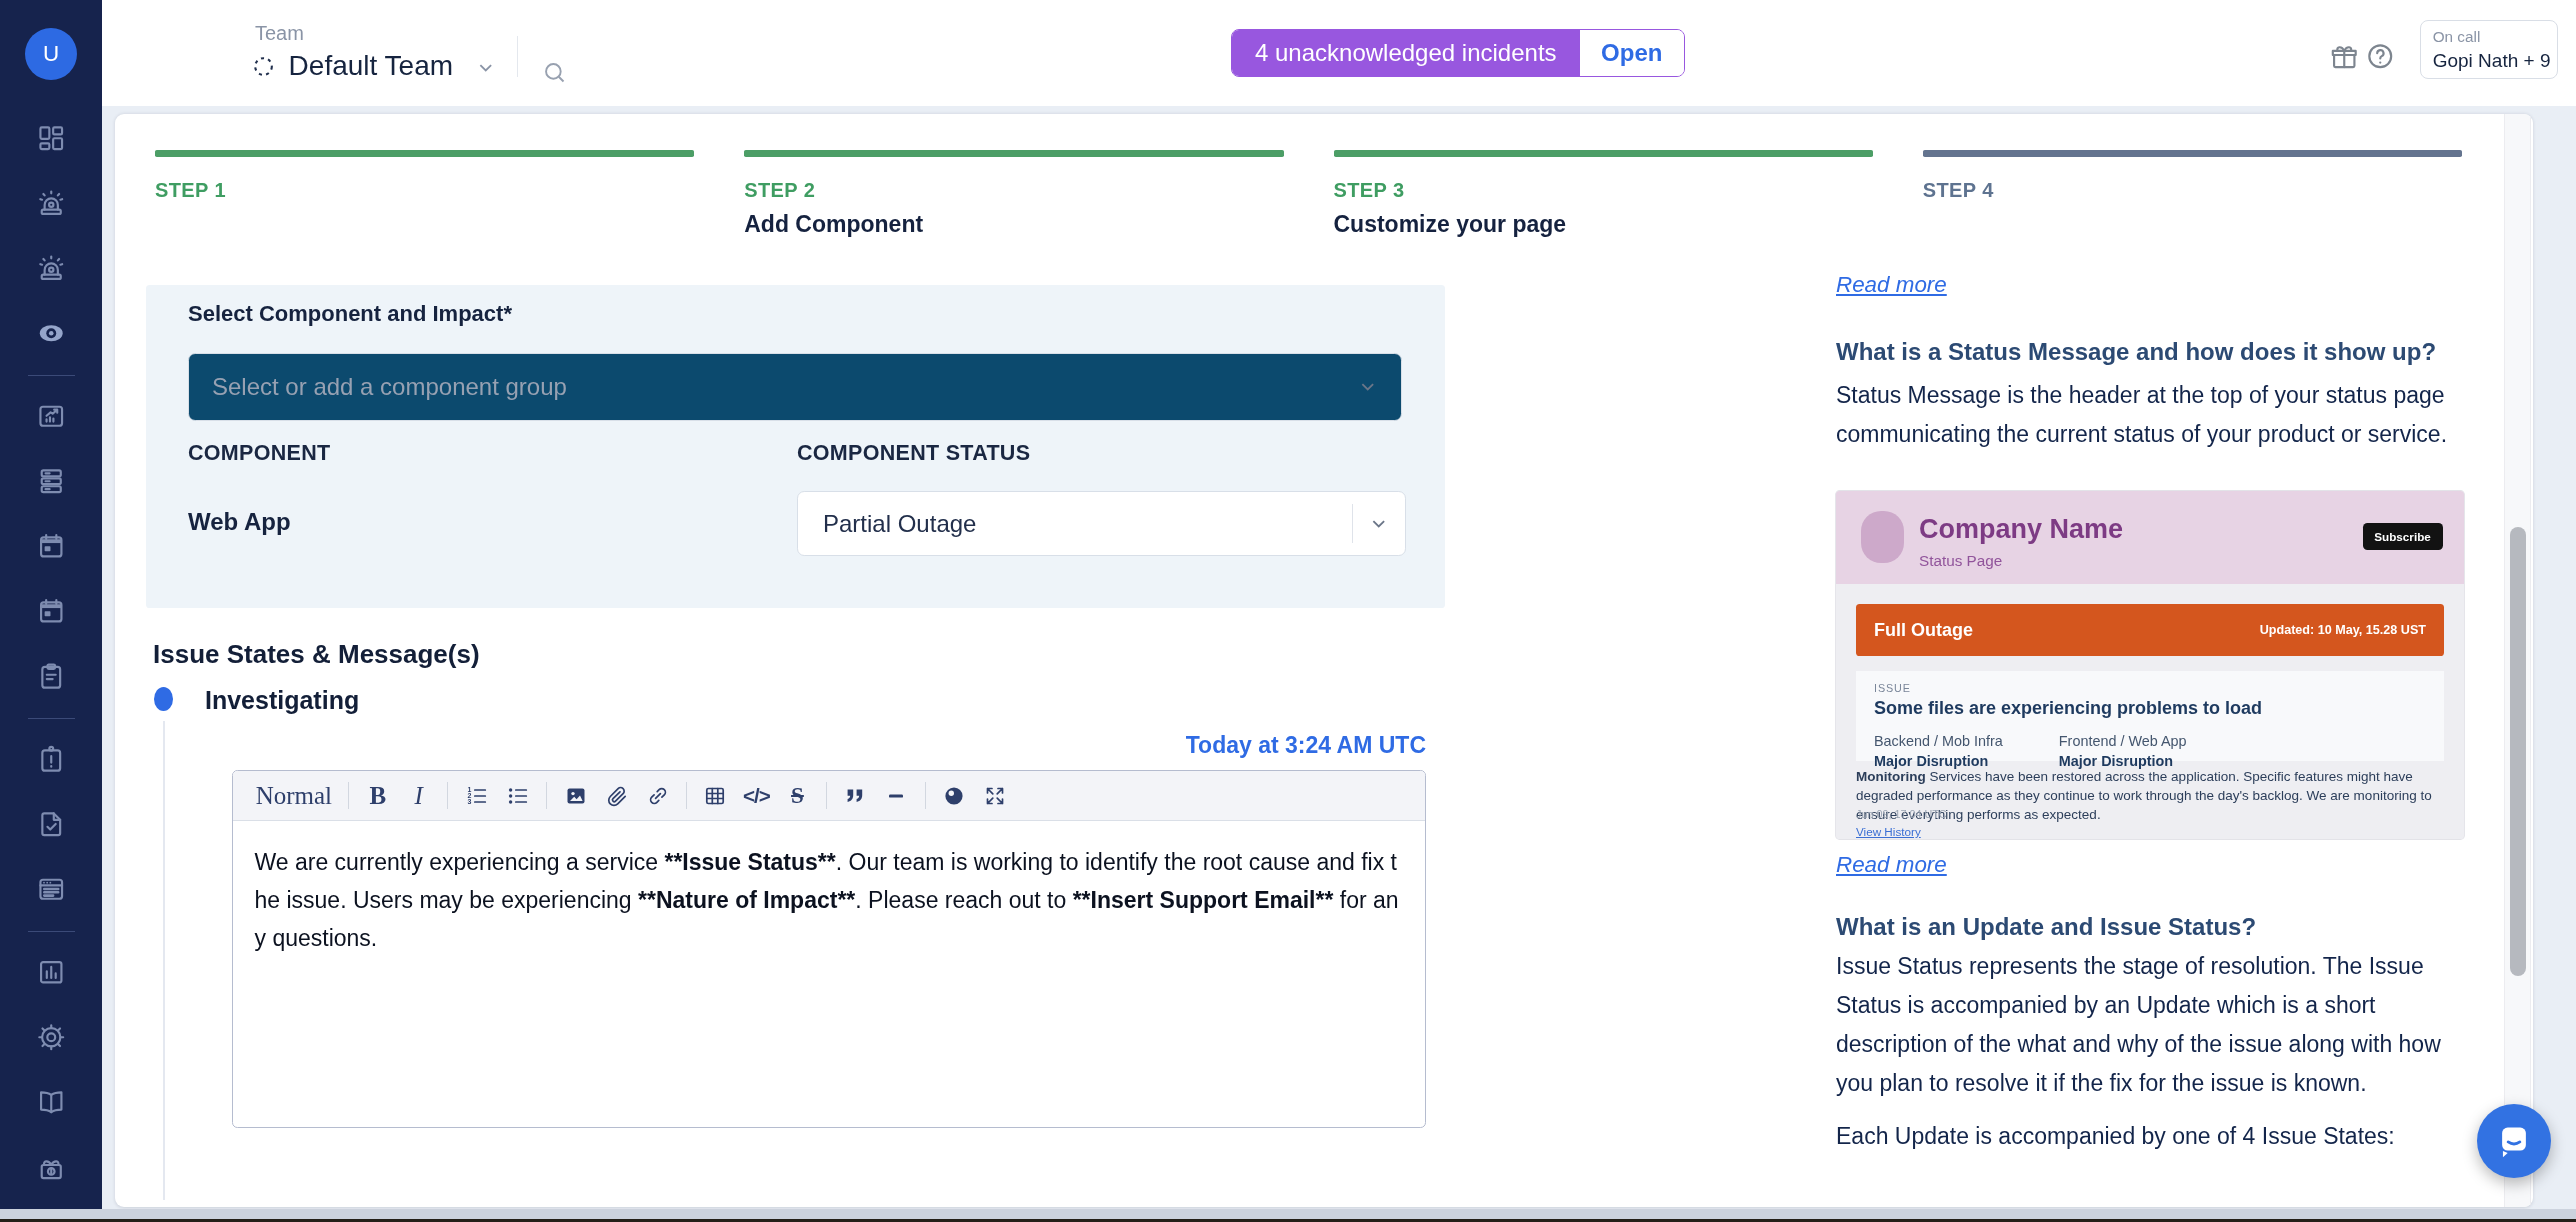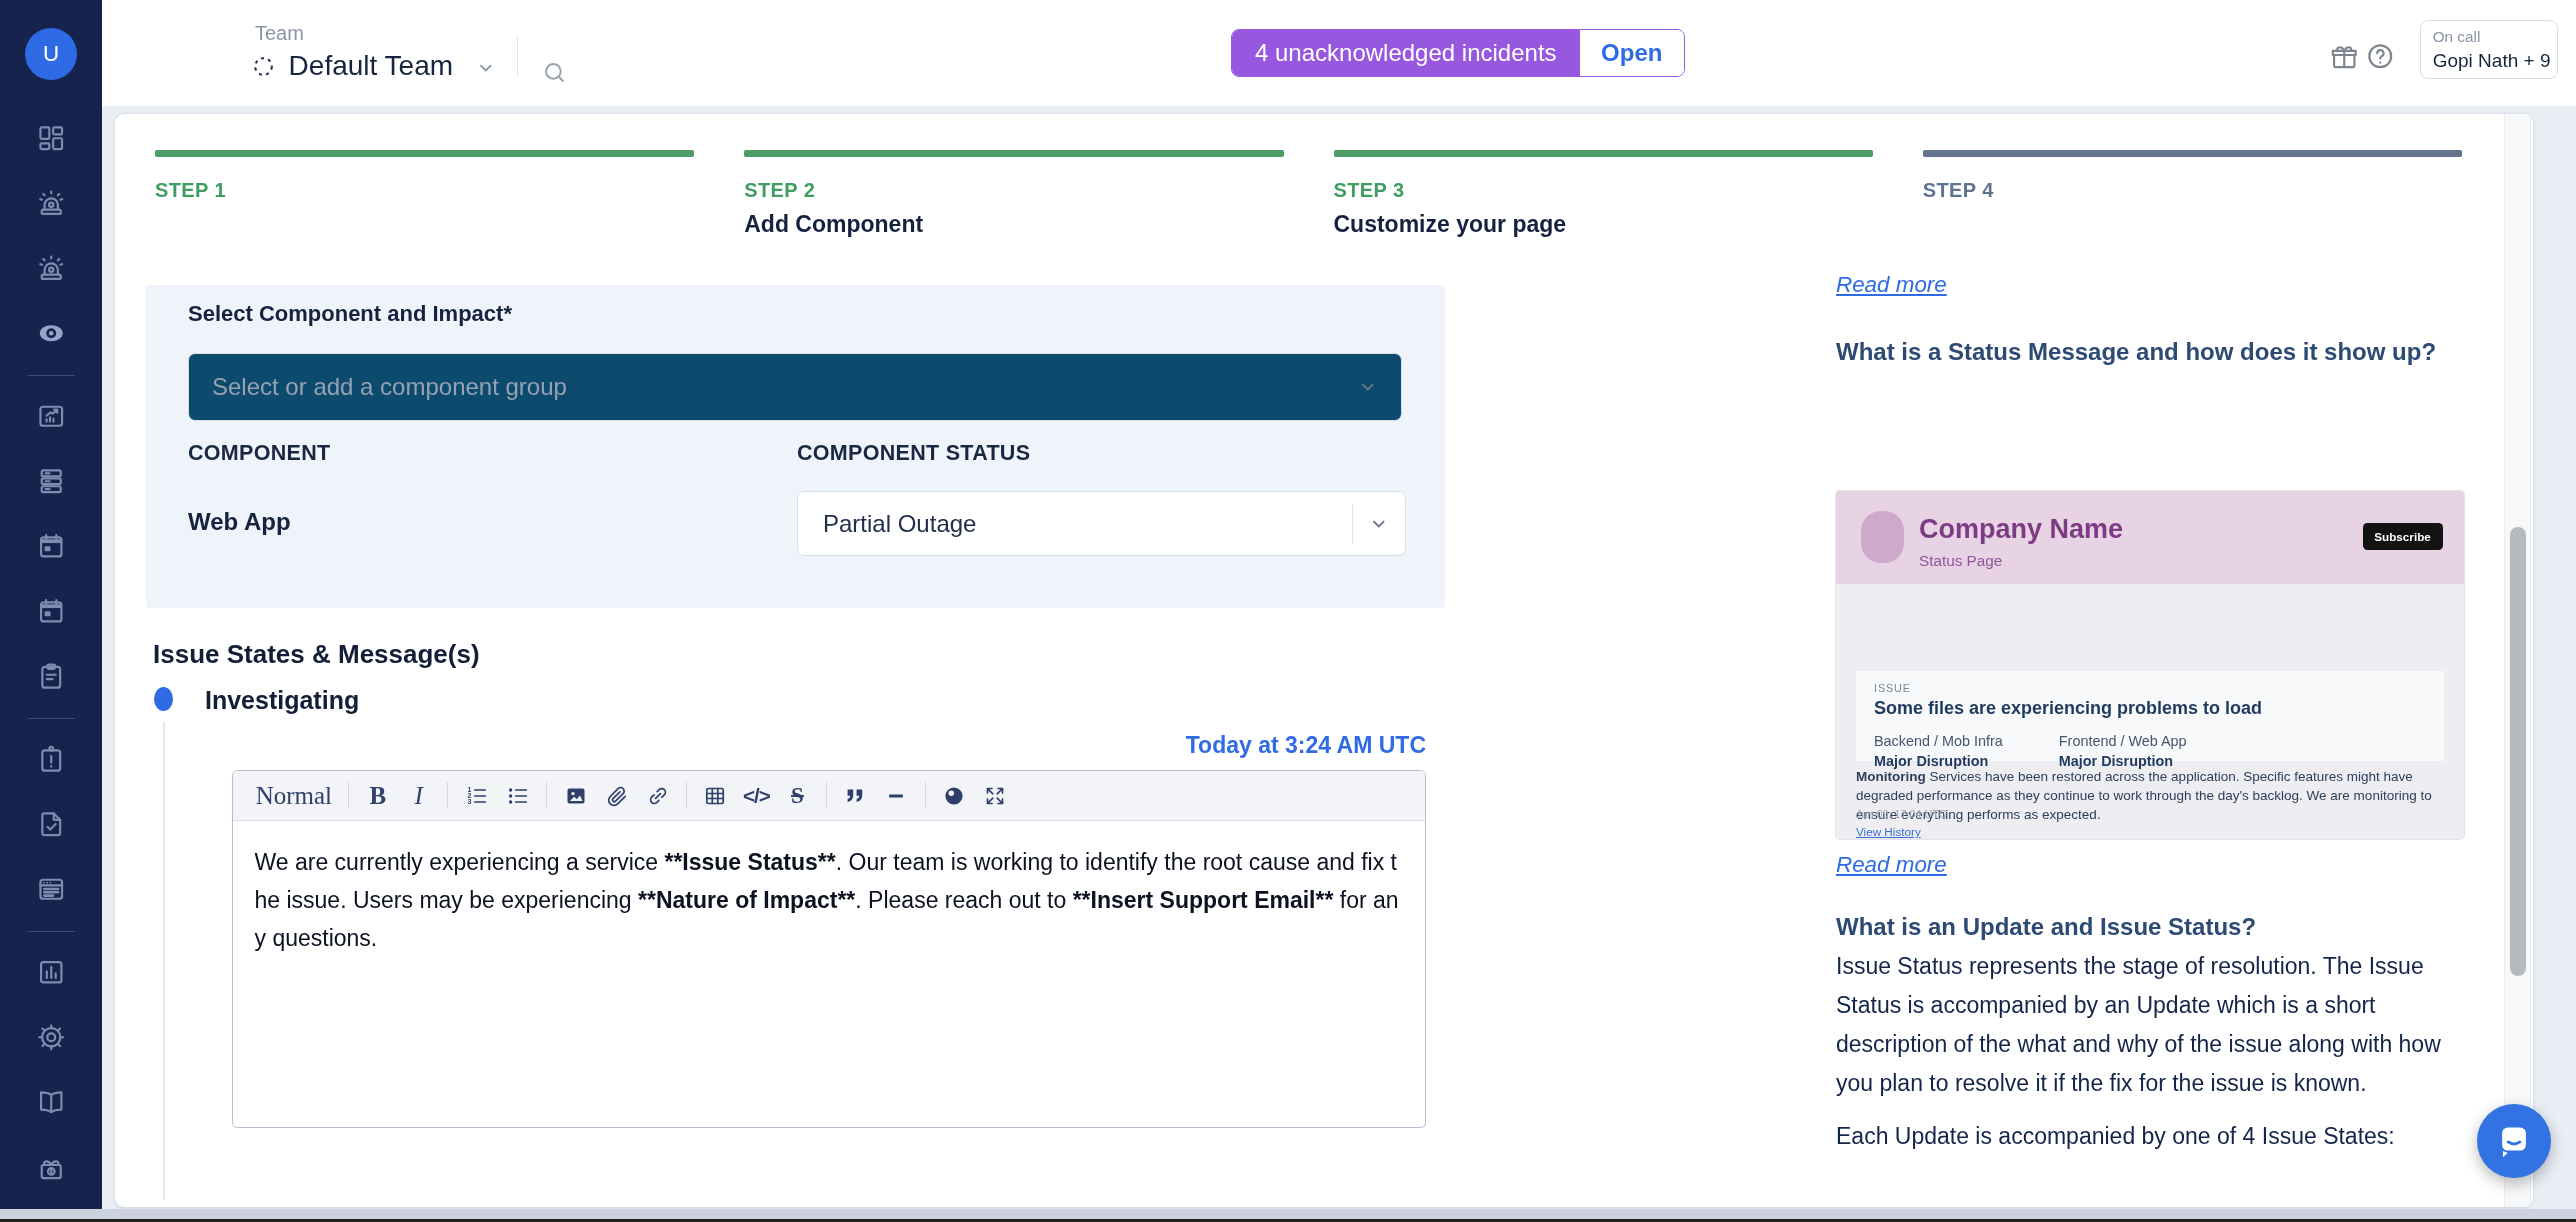--- a/index.html
+++ b/index.html
@@ -461,27 +461,32 @@
               <path d="M4.5 9V4.5H9M15 4.5h4.5V9M19.5 15v4.5H15M9 19.5H4.5V15M4.5 4.5l5.3 5.3M19.5 4.5l-5.3 5.3M19.5 19.5l-5.3-5.3M4.5 19.5l5.3-5.3"></path>
             </svg>
           </span>
         </div>
       <div class="editor-content" id="editor-text" data-name="editor-content"><span data-name="message-segment">We are currently experiencing a service </span><span class="seg-bold" data-name="message-bold-segment">**Issue Status**</span><span data-name="message-segment">. Our team is working to identify the root cause and fix the issue. Users may be experiencing </span><span class="seg-bold" data-name="message-bold-segment">**Nature of Impact**</span><span data-name="message-segment">. Please reach out to </span><span class="seg-bold" data-name="message-bold-segment">**Insert Support Email**</span><span data-name="message-segment"> for any questions.</span></div>
     </div>
 
     <aside class="help-panel" data-name="help-panel">
       <a class="read-more" style="top:158px" data-name="read-more-link">Read more</a>
       <div class="q-title" style="top:224px" data-name="help-question-title">What is a Status Message and how does it show up?</div>
+      <div class="q-body" style="top:262px" data-name="help-question-body">Status Message is the header at the top of your status page communicating the current status of your product or service.</div>
 
       <div class="preview" data-name="status-page-preview-image">
         <div class="pv-header" data-name="preview-header">
           <div class="pv-logo" data-name="preview-company-logo"></div>
           <div class="pv-company" data-name="preview-company-name">Company Name</div>
           <div class="pv-subtitle" data-name="preview-page-type">Status Page</div>
           <div class="pv-subscribe" data-name="preview-subscribe-button">Subscribe</div>
+        </div>
+        <div class="pv-banner" data-name="preview-status-banner">
+          <span class="pv-banner-status" data-name="preview-banner-status">Full Outage</span>
+          <span class="pv-banner-updated" data-name="preview-banner-updated">Updated: 10 May, 15.28 UST</span>
         </div>
         <div class="pv-card" data-name="preview-issue-card">
           <div class="pv-issue-label" data-name="preview-issue-label">ISSUE</div>
           <div class="pv-issue-title" data-name="preview-issue-title">Some files are experiencing problems to load</div>
           <div class="pv-components" id="pv-components" data-name="preview-components">
               <div data-name="preview-component">
                 <div class="pv-comp-name" data-name="preview-component-name">Backend / Mob Infra</div>
                 <div class="pv-comp-status" data-name="preview-component-status">Major Disruption</div>
               </div>
               <div data-name="preview-component">

